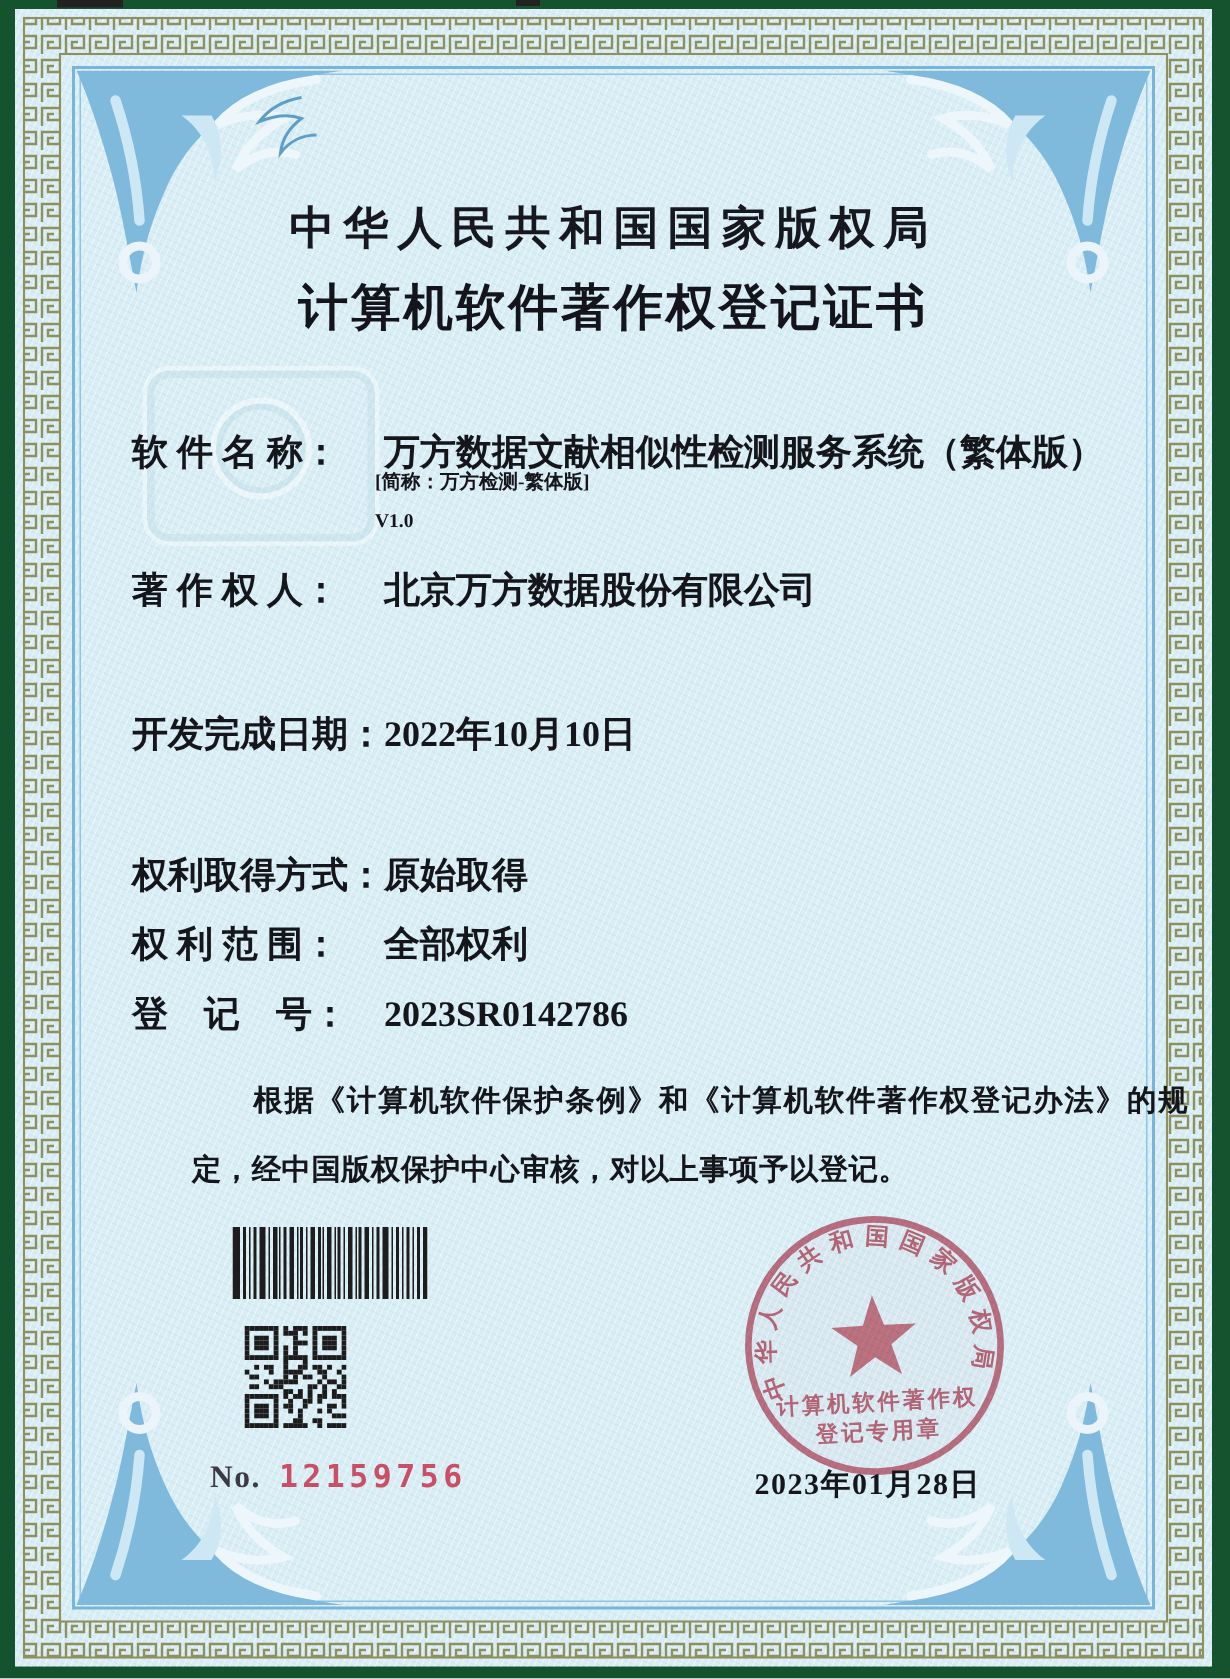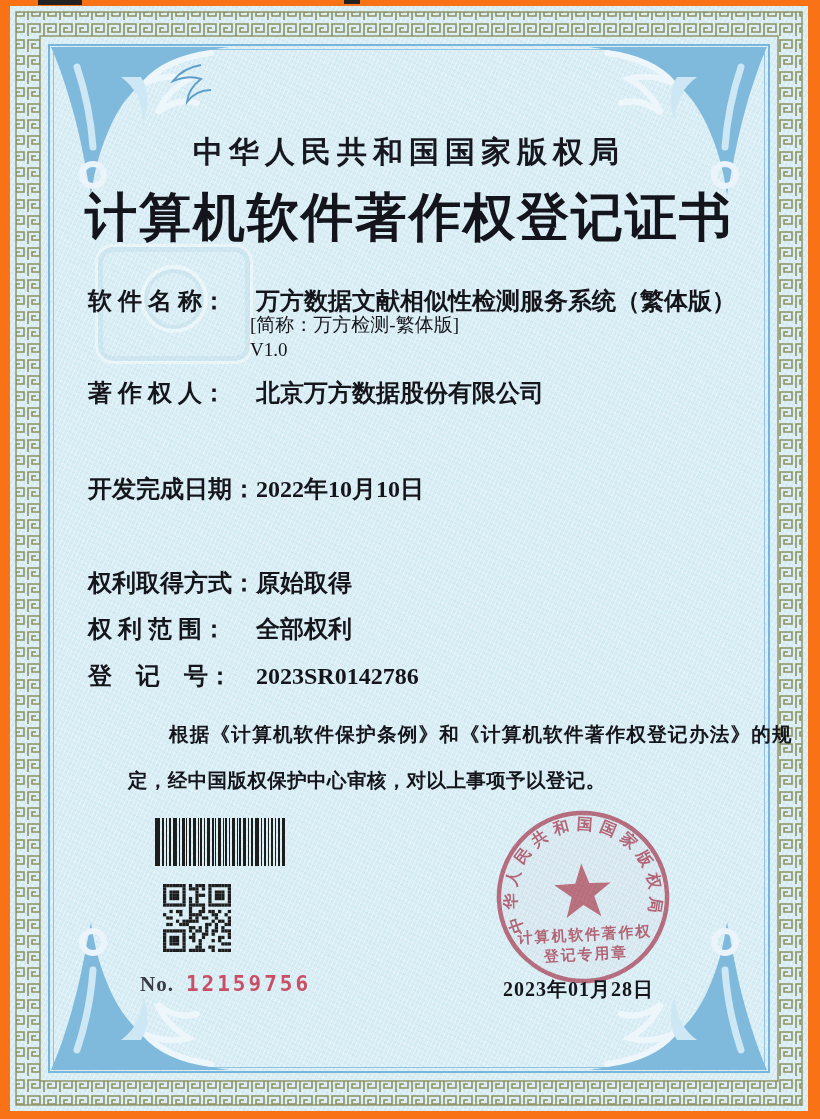--- a/index.html
+++ b/index.html
@@ -1,16 +1,16 @@
 <!DOCTYPE html>
 <html><head>
 <meta charset="utf-8">
 <style>
   html,body{margin:0;padding:0;background:#ffffff;}
-  .page{position:relative;width:820px;height:1119px;background:#f97316;overflow:hidden;
+  .page{position:relative;width:820px;height:1119px;background:#14532d;overflow:hidden;
         font-family:"Liberation Serif","DejaVu Serif",serif;}
   .cert{position:absolute;left:10px;top:6px;width:798px;height:1105px;background:#d9edf4;
         background-image:
           repeating-linear-gradient(115deg, rgba(255,255,255,0.35) 0 1px, rgba(255,255,255,0) 1px 4px),
           repeating-linear-gradient(25deg, rgba(140,195,220,0.12) 0 1px, rgba(255,255,255,0) 1px 5px);
         overflow:hidden;}
   .border-svg{position:absolute;left:0;top:0;}
   .blue-frame{position:absolute;left:38px;top:38px;right:38px;bottom:38px;
         border:2px solid #77b5da;pointer-events:none;}
   .blue-frame-inner{position:absolute;left:43px;top:43px;right:43px;bottom:43px;
@@ -21,27 +21,27 @@
   .corner.bl{left:41px;bottom:41px;transform:scaleY(-1);}
   .corner.br{right:41px;bottom:41px;transform:scale(-1,-1);}
   .watermark{position:absolute;left:85px;top:238px;width:152px;height:114px;opacity:.55;
         border:3px solid rgba(255,255,255,0.75);border-radius:18px;
         box-shadow:inset 0 0 0 5px rgba(168,206,224,0.45);}
   .watermark .wm-circle{position:absolute;left:42px;top:18px;width:60px;height:60px;border-radius:50%;
         border:4px solid rgba(255,255,255,0.8);box-shadow:inset 0 0 0 4px rgba(168,206,224,0.5);}
   .authority{position:absolute;left:0;top:126px;width:100%;text-align:center;
         font-size:30px;font-weight:700;letter-spacing:6px;color:#17171f;}
   .cert-title{position:absolute;left:0;top:177px;width:100%;text-align:center;
-        font-size:52px;font-weight:700;letter-spacing:2px;color:#14141c;}
+        font-size:33px;font-weight:700;letter-spacing:2px;color:#14141c;}
   .certno-line{position:absolute;top:242px;right:60px;font-size:17px;font-weight:700;color:#1a1a22;}
   .certno-line .lbl{margin-right:12px;}
   .field{position:absolute;left:78px;font-size:24px;font-weight:700;color:#15151c;white-space:nowrap;}
   .field .flabel{display:inline-block;width:150px;}
   .field .fvalue{display:inline-block;margin-left:12px;}
-  .name-extra{position:absolute;left:240px;font-size:19px;font-weight:400;color:#15151c;}
+  .name-extra{position:absolute;left:240px;font-size:13px;font-weight:700;color:#15151c;}
   .statement{position:absolute;left:78px;top:706px;width:664px;font-size:19.5px;font-weight:700;
         color:#15151c;line-height:46px;text-indent:2.1em;letter-spacing:0.4px;text-align:justify;margin-left:40px;}
   .barcode{position:absolute;left:145px;top:812px;}
   .qr{position:absolute;left:153px;top:878px;}
   .serial{position:absolute;left:130px;top:966px;font-size:21px;font-weight:700;color:#3b3b46;
         letter-spacing:1px;}
   .serial .serial-num{font-family:"DejaVu Sans Mono","Liberation Mono",monospace;
         color:#c94f66;margin-left:12px;letter-spacing:3px;font-weight:700;}
   .stamp{position:absolute;left:484px;top:802px;width:178px;height:178px;opacity:.92;
         transform:rotate(-3deg);mix-blend-mode:multiply;}

